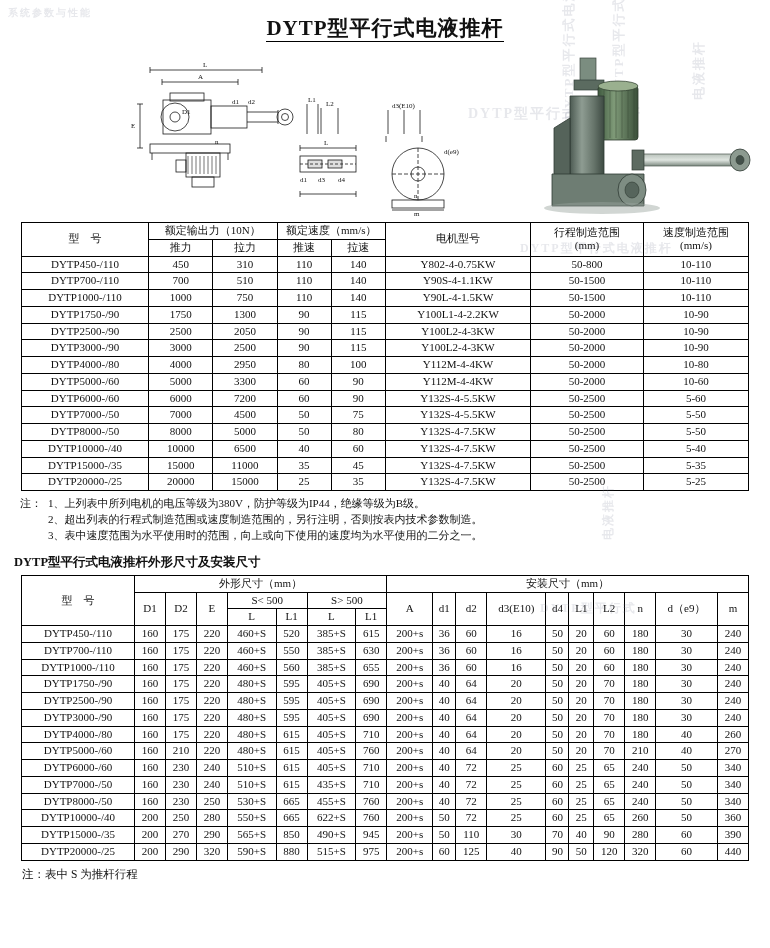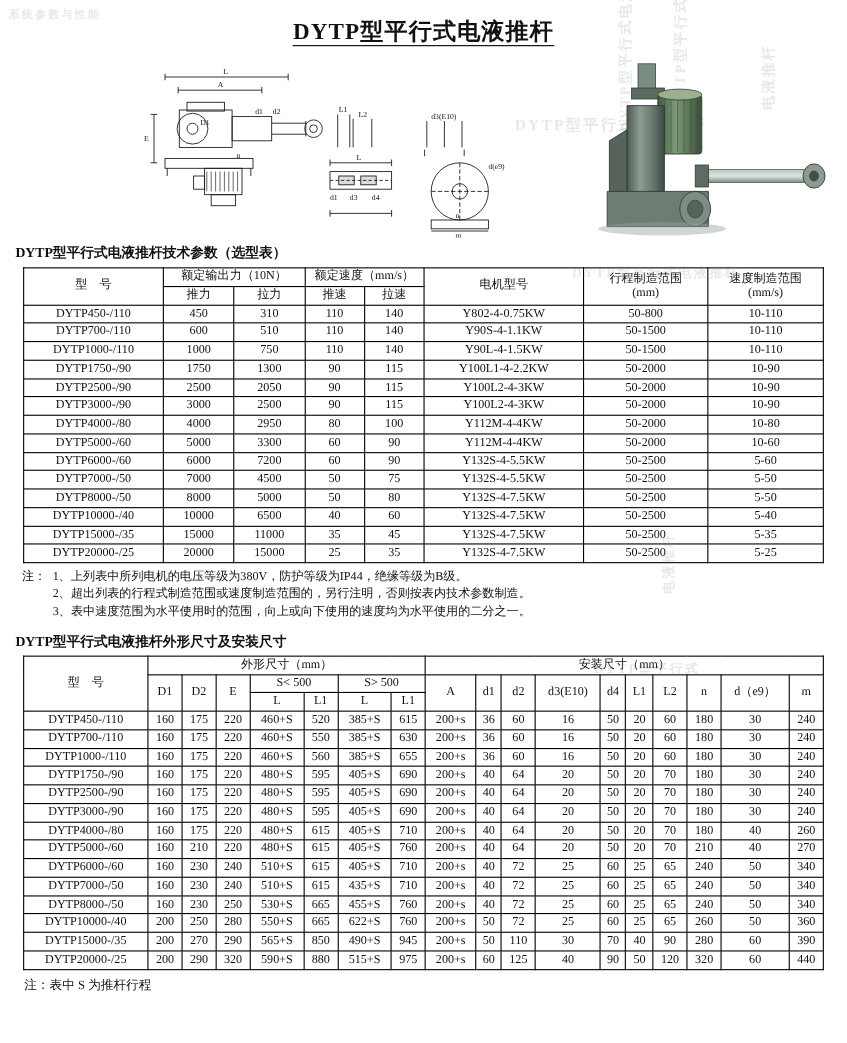--- a/index.html
+++ b/index.html
@@ -228,21 +228,20 @@
 
       <rect x="128" y="104" width="96" height="12" fill="url(#grod)" stroke="#4e5a52" stroke-width="0.7"></rect>
       <rect x="120" y="100" width="12" height="20" fill="#5d6b61" stroke="#2f3a33" stroke-width="0.7"></rect>
       <ellipse cx="228" cy="110" rx="10" ry="11" fill="#8c9a90" stroke="#2f3a33" stroke-width="0.8"></ellipse>
       <ellipse cx="228" cy="110" rx="4" ry="4.5" fill="#43504a" stroke="#2f3a33" stroke-width="0.6"></ellipse>
 
       <ellipse cx="90" cy="158" rx="58" ry="6" fill="#9aa49d" opacity="0.45"></ellipse>
     </svg>
   </div>
 
-  <div class="sect-title">DYTP型平行式电液推杆技术参数（选型表）</div>
 
   <table class="grid tbl1">
     <thead>
       <tr>
         <th rowspan="2" style="width:122px">型　号</th>
         <th colspan="2" style="width:150px">额定输出力（10N）</th>
         <th colspan="2" style="width:116px">额定速度（mm/s）</th>
         <th rowspan="2" style="width:140px">电机型号</th>
         <th rowspan="2" style="width:108px">
           <div>行程制造范围</div>
@@ -266,21 +265,21 @@
           <td>450</td>
           <td>310</td>
           <td>110</td>
           <td>140</td>
           <td>Y802-4-0.75KW</td>
           <td>50-800</td>
           <td>10-110</td>
         </tr>
         <tr>
           <td>DYTP700-/110</td>
-          <td>600</td>
+          <td>700</td>
           <td>510</td>
           <td>110</td>
           <td>140</td>
           <td>Y90S-4-1.1KW</td>
           <td>50-1500</td>
           <td>10-110</td>
         </tr>
         <tr>
           <td>DYTP1000-/110</td>
           <td>1000</td>

